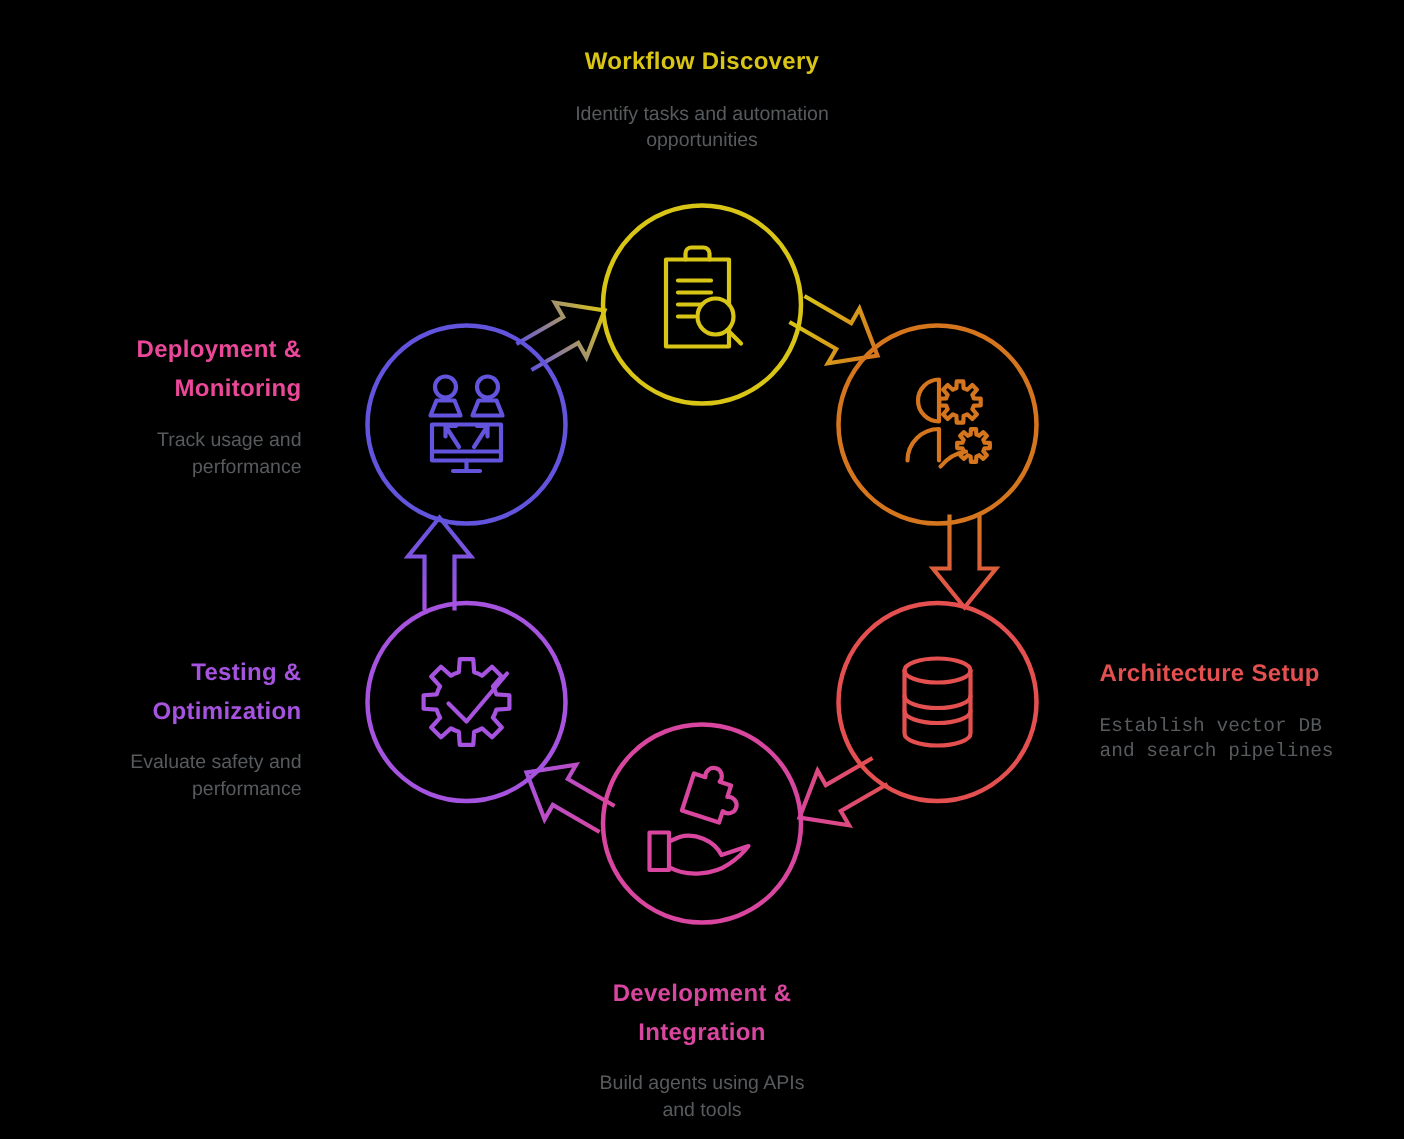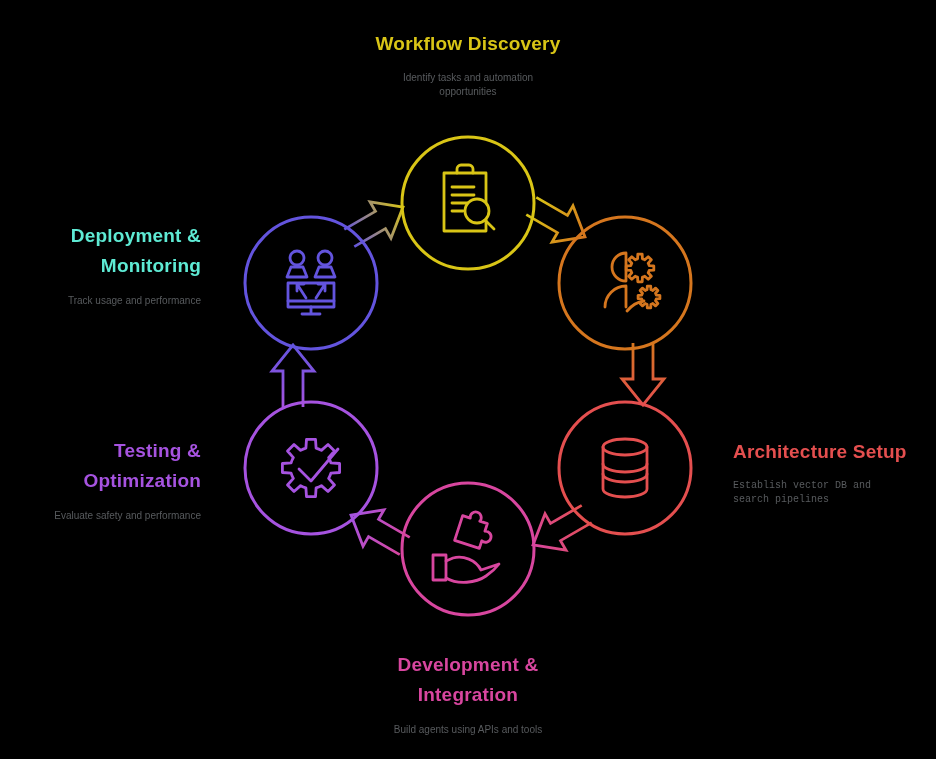--- a/index.html
+++ b/index.html
@@ -1,21 +1,21 @@
 <!DOCTYPE html>
 <html><head>
 <meta charset="utf-8">
 <style>
   html,body{margin:0;padding:0;background:#000;}
   .canvas{position:relative;width:936px;height:759px;background:#000;overflow:hidden;
           font-family:"Liberation Sans",sans-serif;}
   .canvas svg{position:absolute;left:0;top:0;}
   .label{position:absolute;}
-  .label .title{font-weight:700;font-size:19px;line-height:1.6;letter-spacing:.2px;}
-  .label .desc{font-size:10px;line-height:1.35;margin-top:12px;}
+  .label .title{font-weight:700;font-size:16px;line-height:1.6;letter-spacing:.2px;}
+  .label .desc{font-size:13px;line-height:1.35;margin-top:12px;}
   .align-center{text-align:center;}
   .align-left{text-align:left;}
   .align-right{text-align:right;}
   .lbl-top{left:318px;top:29px;width:300px;}
   .lbl-top .desc{max-width:178px;margin-left:auto;margin-right:auto;}
   .lbl-right-top{left:733px;top:244px;width:200px;}
   .lbl-right-top .desc{max-width:165px;}
   .lbl-right-bottom{left:733px;top:437px;width:200px;}
   .lbl-right-bottom .desc{max-width:165px;}
   .lbl-bottom{left:318px;top:650px;width:300px;}
@@ -163,17 +163,17 @@
     <div class="title" style="color: rgb(166, 83, 224);">Testing &amp; Optimization</div>
     <div class="desc" style="color: rgb(88, 91, 94);">Evaluate safety and performance</div>
   </div>
 
   <div class="label lbl-bottom align-center">
     <div class="title" style="color: rgb(216, 70, 159);">Development &amp; Integration</div>
     <div class="desc" style="color: rgb(88, 91, 94);">Build agents using APIs and tools</div>
   </div>
 
   <div class="label lbl-left-top align-right">
-    <div class="title" style="color: #5eead4;">Deployment &amp; Monitoring</div>
+    <div class="title" style="color: #ec4899;">Deployment &amp; Monitoring</div>
     <div class="desc" style="color: rgb(88, 91, 94);">Track usage and performance</div>
   </div>
 
 </div>
 
 </body></html>

